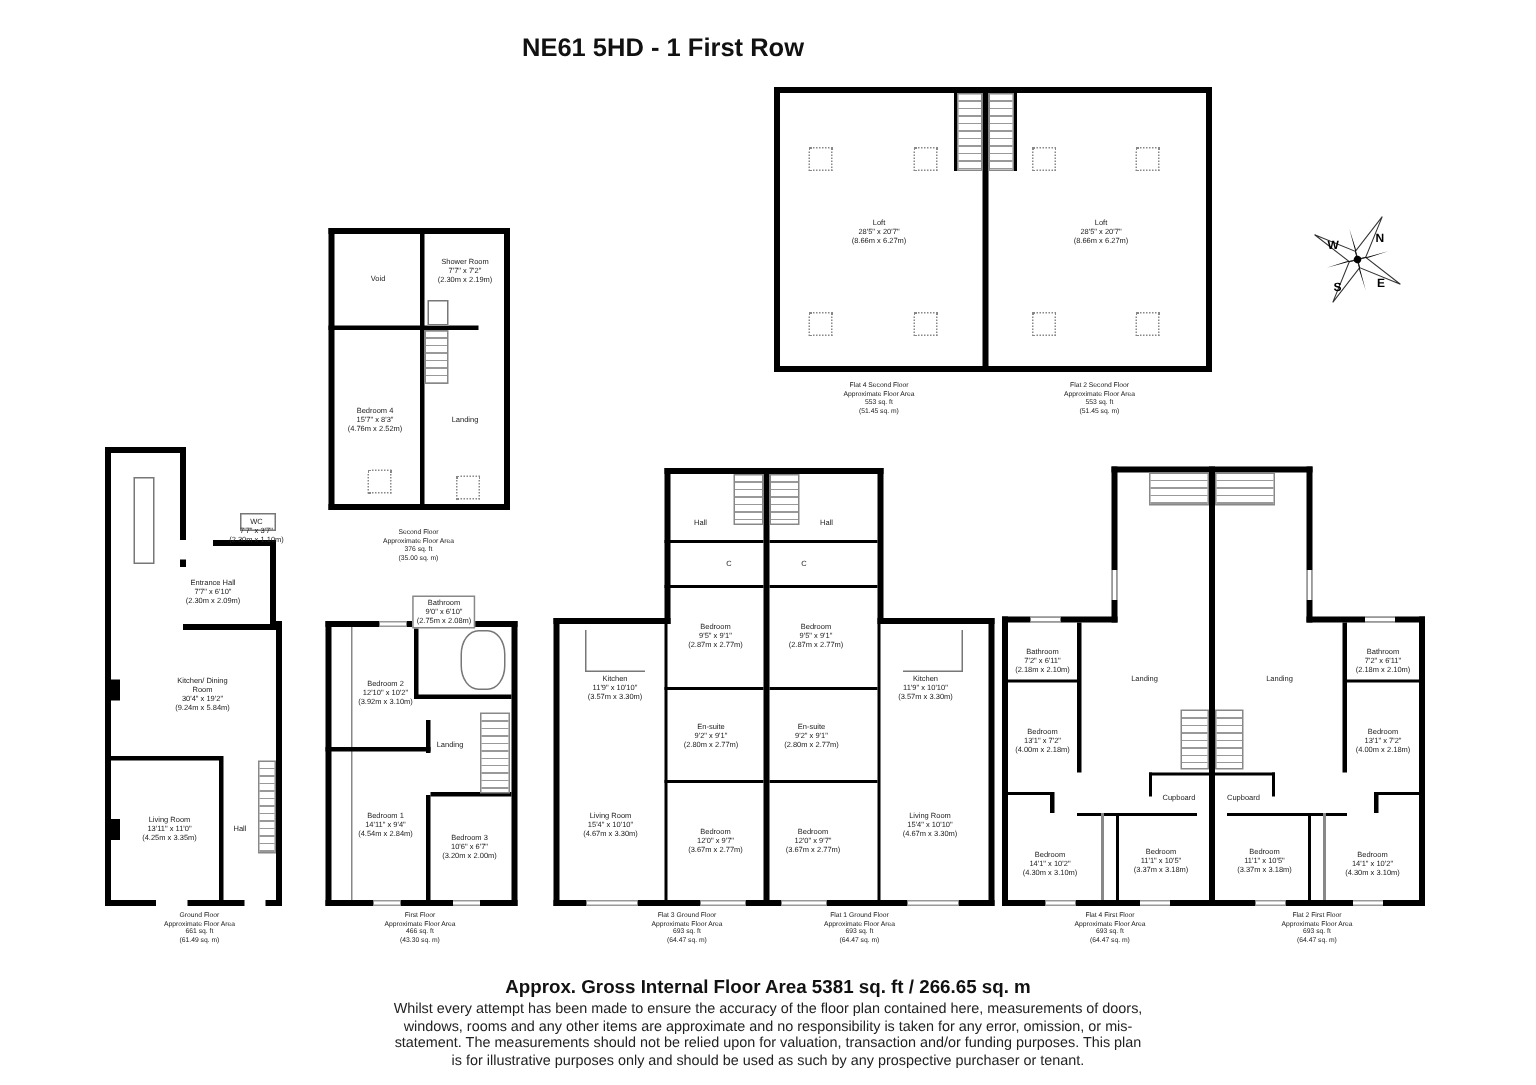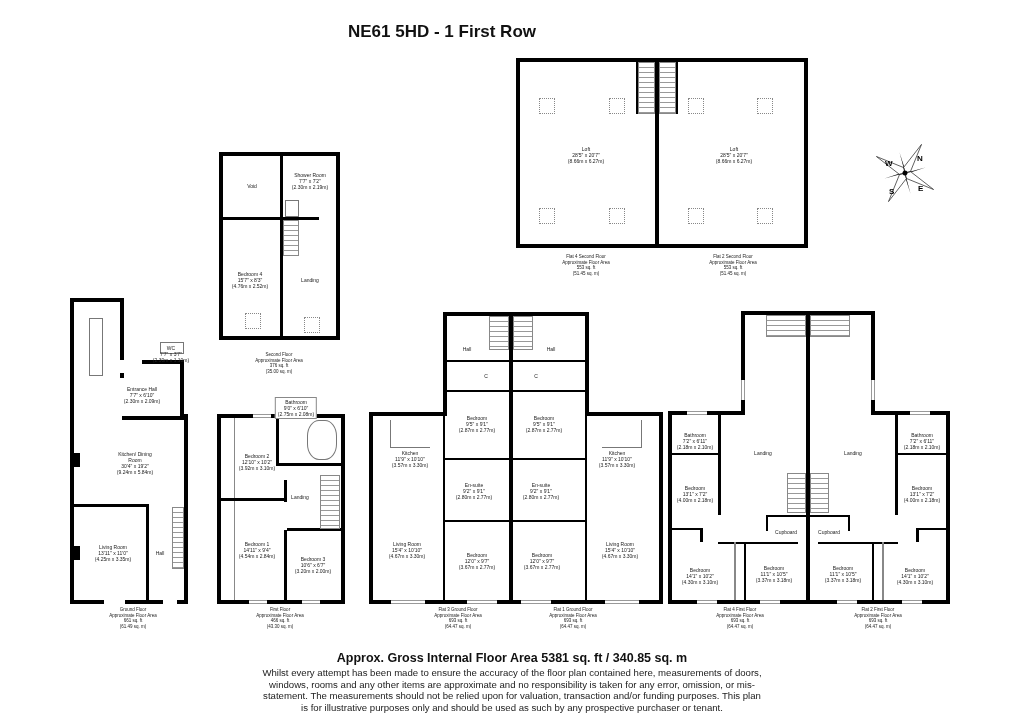--- a/index.html
+++ b/index.html
@@ -427,14 +427,14 @@
   <span style="display:block">693 sq. ft</span>
   <span style="display:block">(64.47 sq. m)</span>
 </div>
 <div class="caption" style="left:878px;top:607px;">
   <span style="display:block">Flat 2 First Floor</span>
   <span style="display:block">Approximate Floor Area</span>
   <span style="display:block">693 sq. ft</span>
   <span style="display:block">(64.47 sq. m)</span>
 </div>
 
-<div class="footer-title">Approx. Gross Internal Floor Area 5381 sq. ft / 340.85 sq. m</div>
+<div class="footer-title">Approx. Gross Internal Floor Area 5381 sq. ft / 266.65 sq. m</div>
 <div class="disclaimer">Whilst every attempt has been made to ensure the accuracy of the floor plan contained here, measurements of doors, windows, rooms and any other items are approximate and no responsibility is taken for any error, omission, or mis-statement. The measurements should not be relied upon for valuation, transaction and/or funding purposes. This plan is for illustrative purposes only and should be used as such by any prospective purchaser or tenant.</div>
 
 </body></html>

